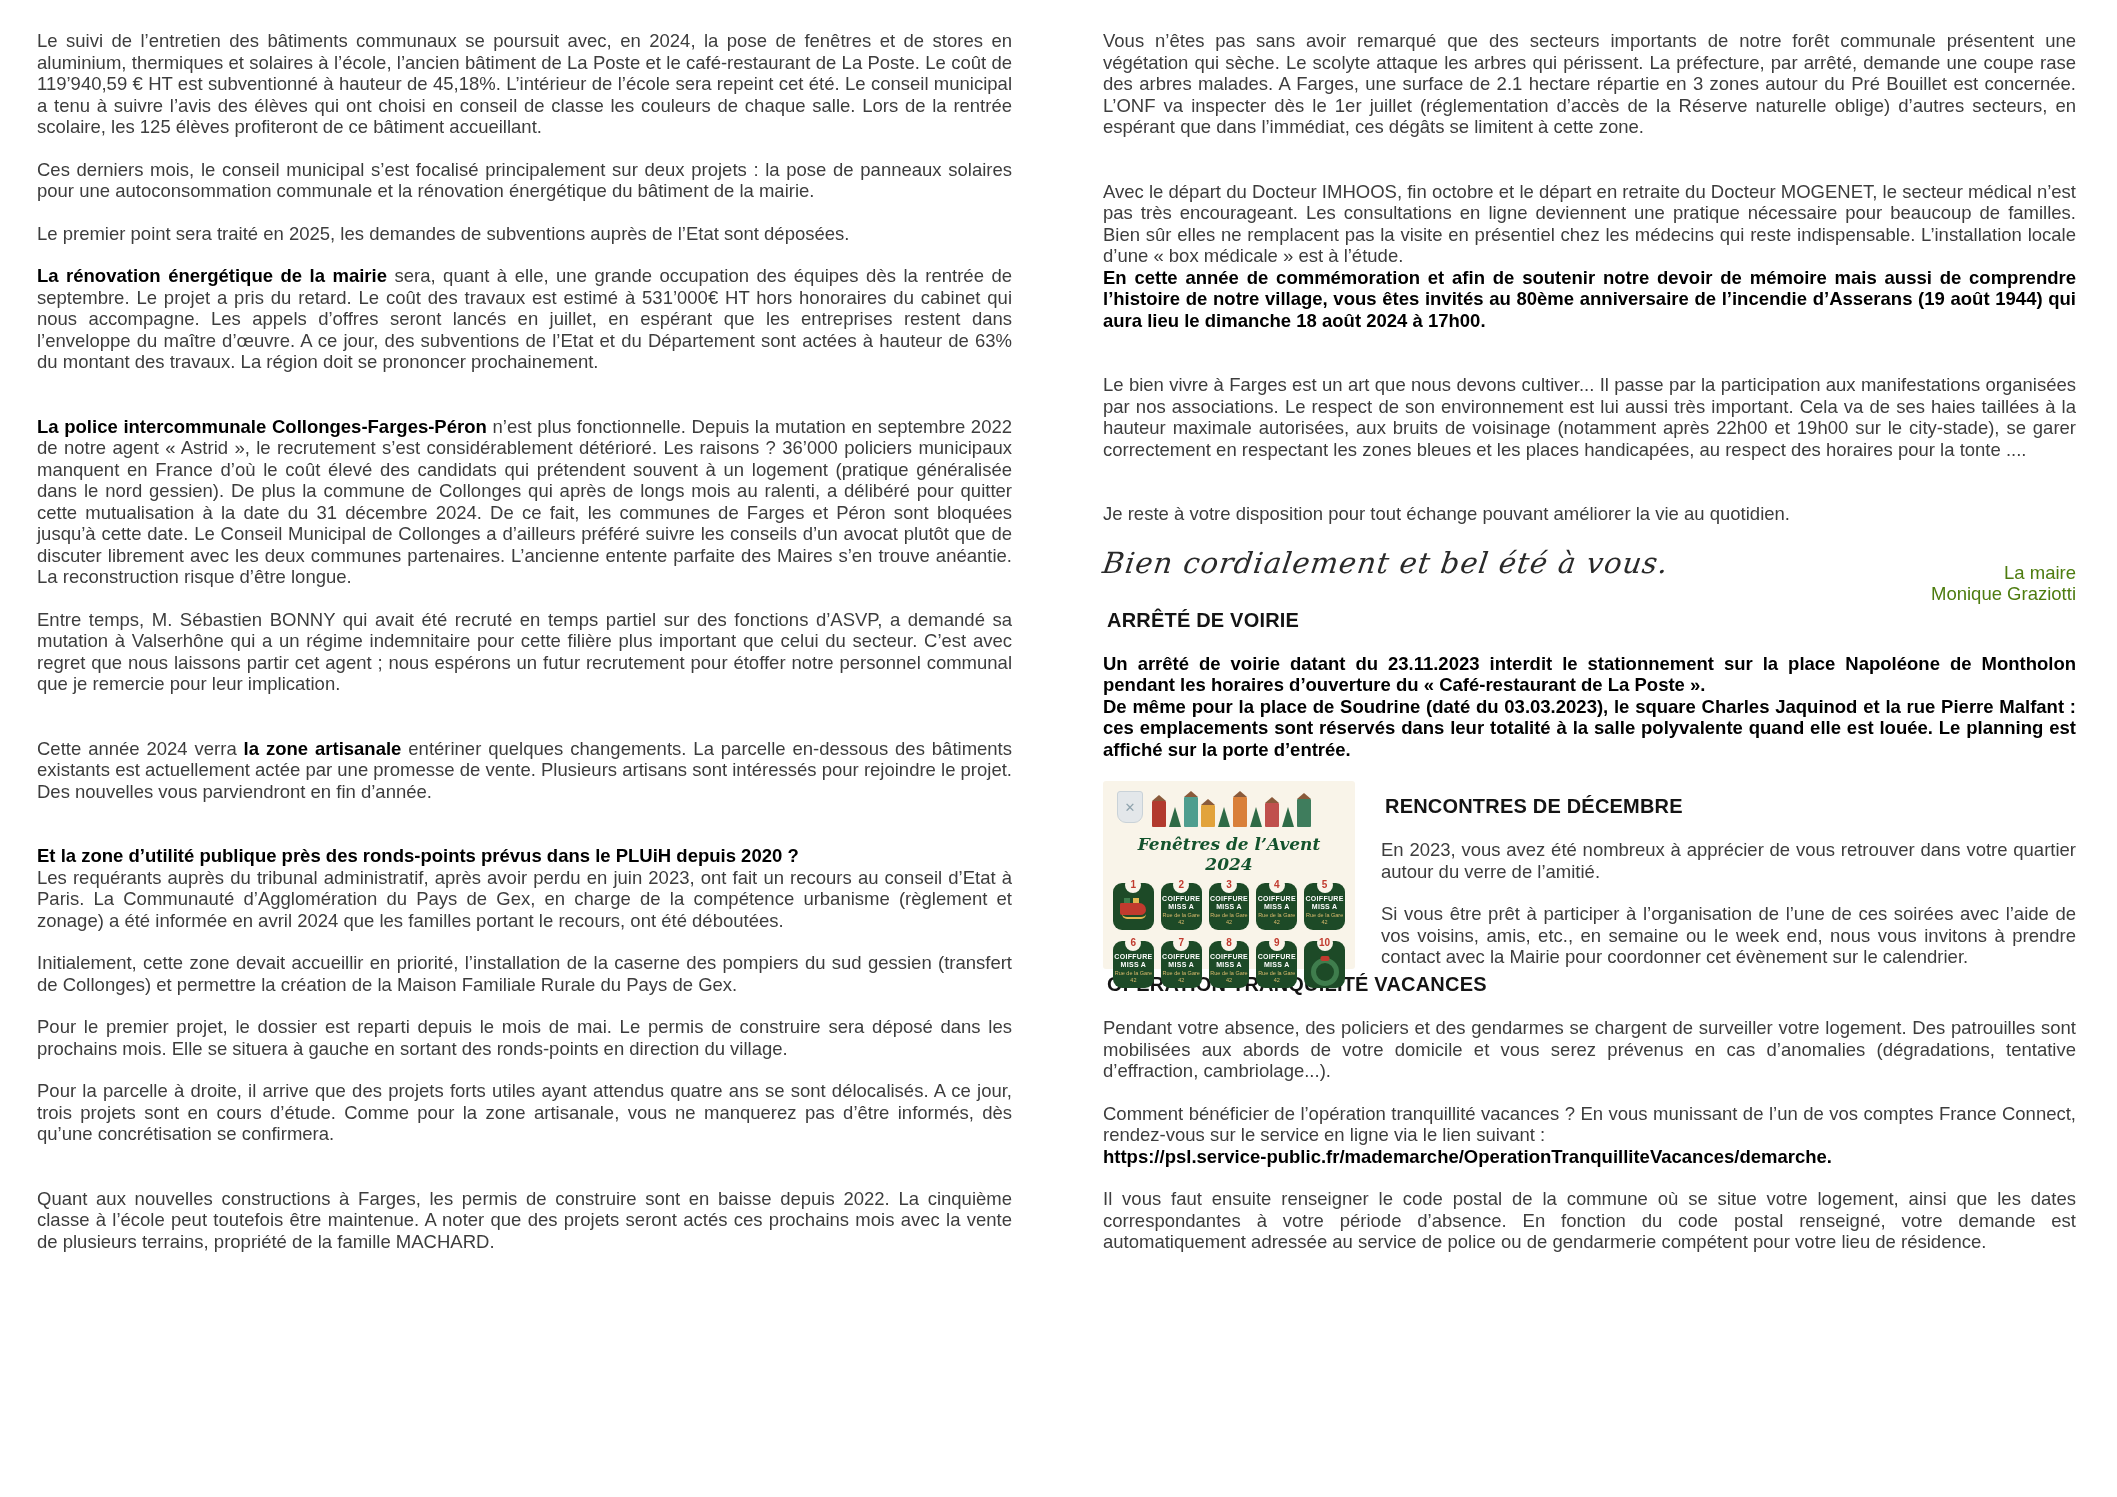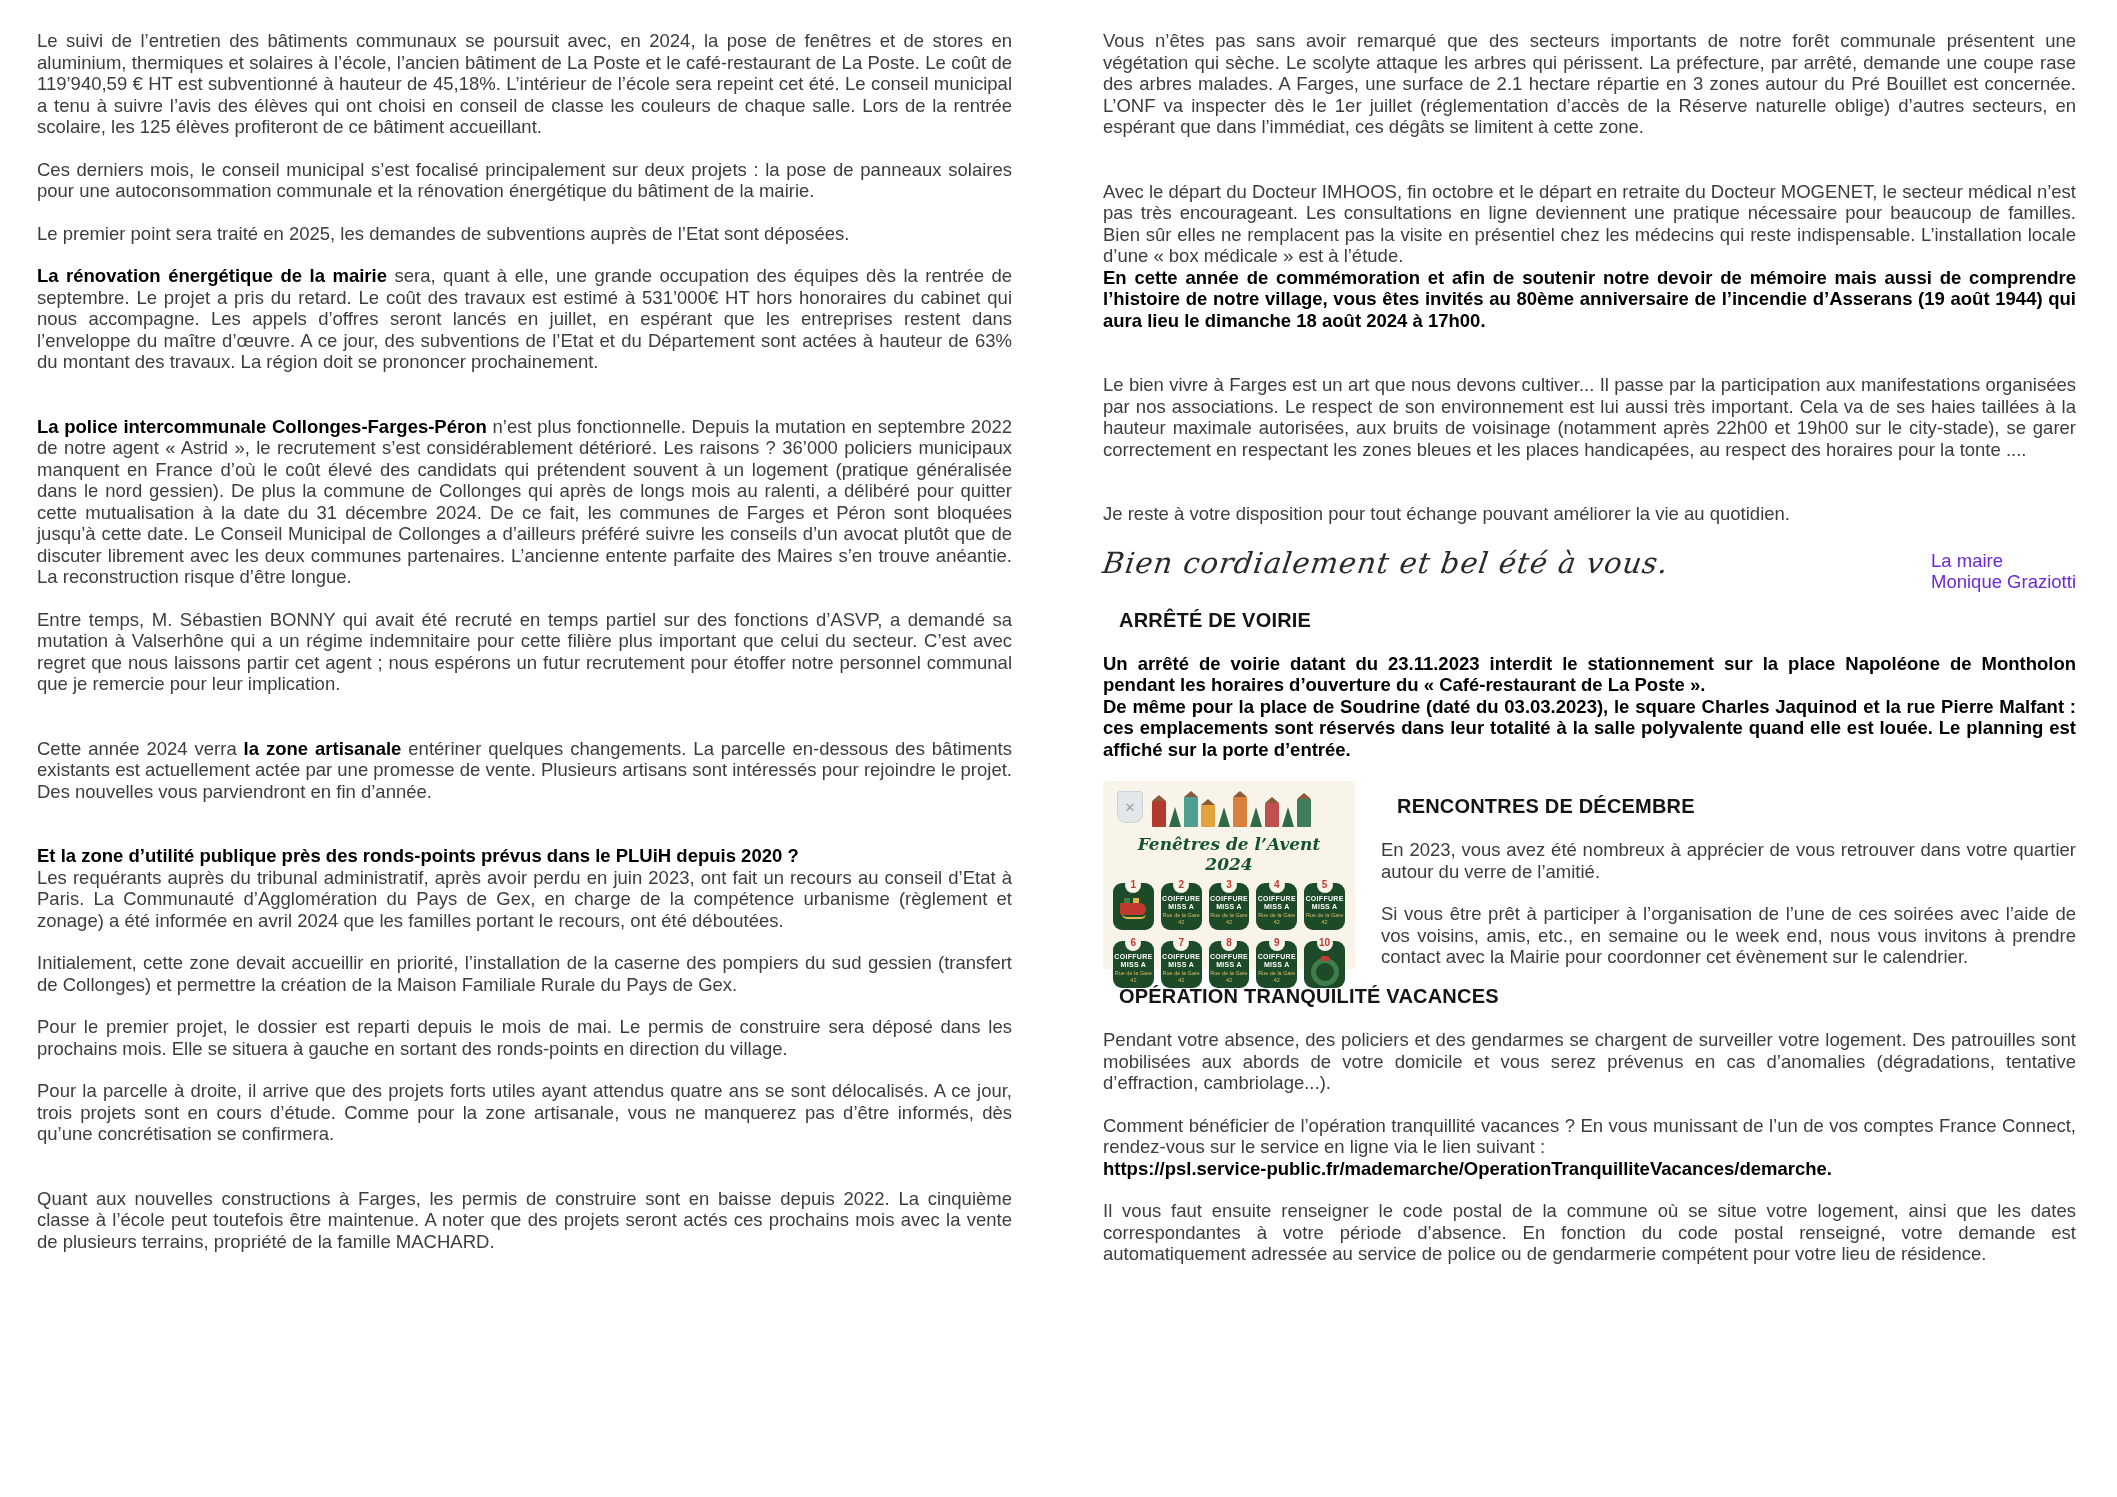--- a/index.html
+++ b/index.html
@@ -10,24 +10,24 @@
   .col{position:absolute;top:14px;}
   #left-col{left:37px;width:975px;}
   #right-col{left:1103px;width:973px;}
   .para{margin:0;font-size:18.5px;line-height:21.5px;text-align:justify;}
   .para strong{color:#000000;}
   .bold-all{font-weight:bold;color:#1c1c1c;}
   .gap-none{margin-top:16px;}
   .gap-s{margin-top:21px;}
   .gap-l{margin-top:43px;}
   .gap-xl{}
-  .heading{font-size:20px;font-weight:bold;color:#141414;margin:16px;letter-spacing:.2px;font-family:"Liberation Sans",sans-serif;}
+  .heading{font-size:20px;font-weight:bold;color:#141414;margin:4px;letter-spacing:.2px;font-family:"Liberation Sans",sans-serif;}
   .sigrow{display:flex;justify-content:space-between;align-items:flex-start;}
   .signature{font-family:"DejaVu Serif",serif;font-style:italic;font-size:29px;color:#2a2a2a;transform:skewX(-8deg);letter-spacing:1px;}
-  .signoff{text-align:left;font-size:18.5px;line-height:21.5px;margin-top:4px;color:#6d28d9;}
+  .signoff{text-align:right;font-size:18.5px;line-height:21.5px;margin-top:16px;color:#4d7c0f;}
   
   .advent-block::after{content:"";display:block;clear:both;}
   .advent-fig{float:left;width:252px;height:188px;background:#f9f4e9;border-radius:3px;margin-right:26px;padding:10px 10px 8px;box-sizing:border-box;}
   .houses-row{display:flex;align-items:flex-end;gap:3px;height:36px;padding:0 4px;}
   .crest{width:24px;height:30px;background:#e3e7ea;border:1px solid #c9d2d8;border-radius:3px 3px 9px 9px;color:#8fa3ad;
          font-size:13px;display:flex;align-items:center;justify-content:center;margin-right:6px;flex:none;align-self:flex-start;}
   .house{flex:none;position:relative;width:14px;border-radius:1px;}
   .house::before{content:"";position:absolute;top:-6px;left:0;width:0;height:0;
                  border-left:7px solid transparent;border-right:7px solid transparent;border-bottom:6px solid #8a5a3b;}
   .tree{flex:none;width:0;height:0;border-left:6px solid transparent;border-right:6px solid transparent;border-bottom:20px solid #2f6b46;}

